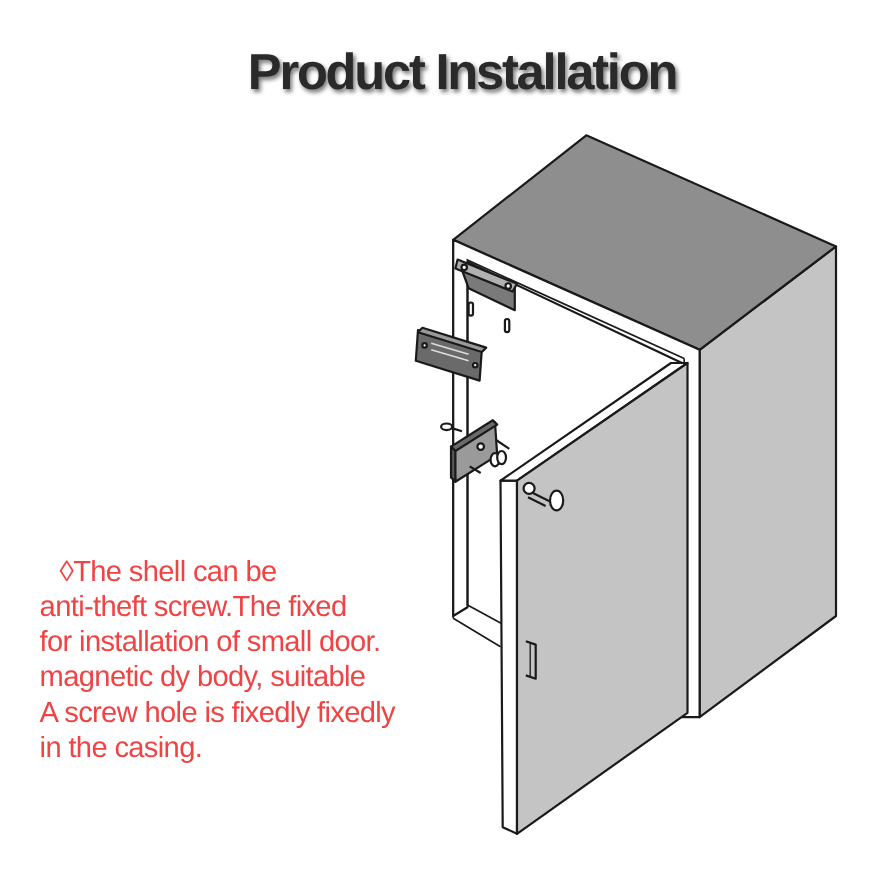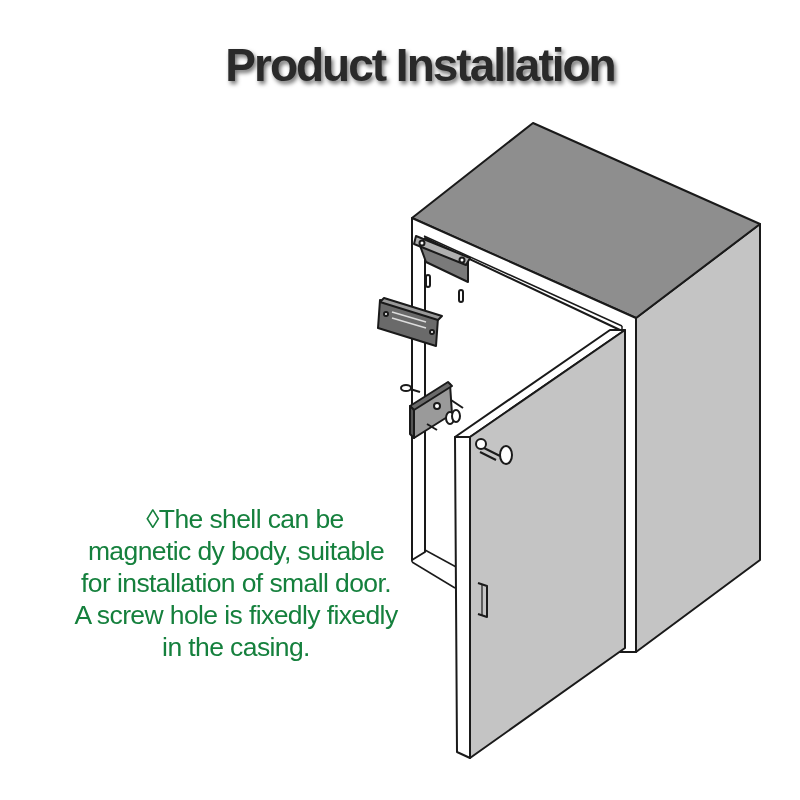--- a/index.html
+++ b/index.html
@@ -6,21 +6,21 @@
   body { width: 800px; height: 800px; position: relative; overflow: hidden; font-family: "Liberation Sans", sans-serif; }
   .title {
     position: absolute; left: 0; top: 38px; width: 840px; text-align: center;
     font-family: "Liberation Sans", sans-serif; font-weight: bold; font-size: 46px;
     letter-spacing: -2px; color: #2a2a2a;
     text-shadow: 2px 3px 4px rgba(0,0,0,0.55);
   }
   .desc {
     position: absolute; left: 36px; top: 503px; width: 400px;
     font-family: "Liberation Sans", sans-serif; font-size: 26.5px; line-height: 32px;
-    color: #15803d; letter-spacing: -0.6px; text-align: center;
+    color: #ef4444; letter-spacing: -0.6px;
   }
   .desc .line { display: block; white-space: nowrap; }
   .desc .line.first { padding-left: 18px; }
   svg.diagram { position: absolute; left: 0; top: 0; }
 </style>
 </head>
 <body>
 
 <div class="title">Product Installation</div>
 
@@ -85,17 +85,18 @@
       <ellipse cx="506" cy="455" rx="6" ry="9" fill="#ffffff"></ellipse>
     </g>
 
     <path d="M478,583 L487,586 L487,617 L478,614" fill="none" stroke-width="2"></path>
     <path d="M482,585 L482,615" stroke-width="1.2"></path>
   </g>
 </svg>
 
 <div class="desc">
   <span class="line first"><span>◊</span><span>The shell can be</span></span>
+  <span class="line">anti-theft screw.The fixed</span>
+  <span class="line">for installation of small door.</span>
   <span class="line">magnetic dy body, suitable</span>
-  <span class="line">for installation of small door.</span>
   <span class="line">A screw hole is fixedly fixedly</span>
   <span class="line">in the casing.</span>
 </div>
 
 </body></html>

